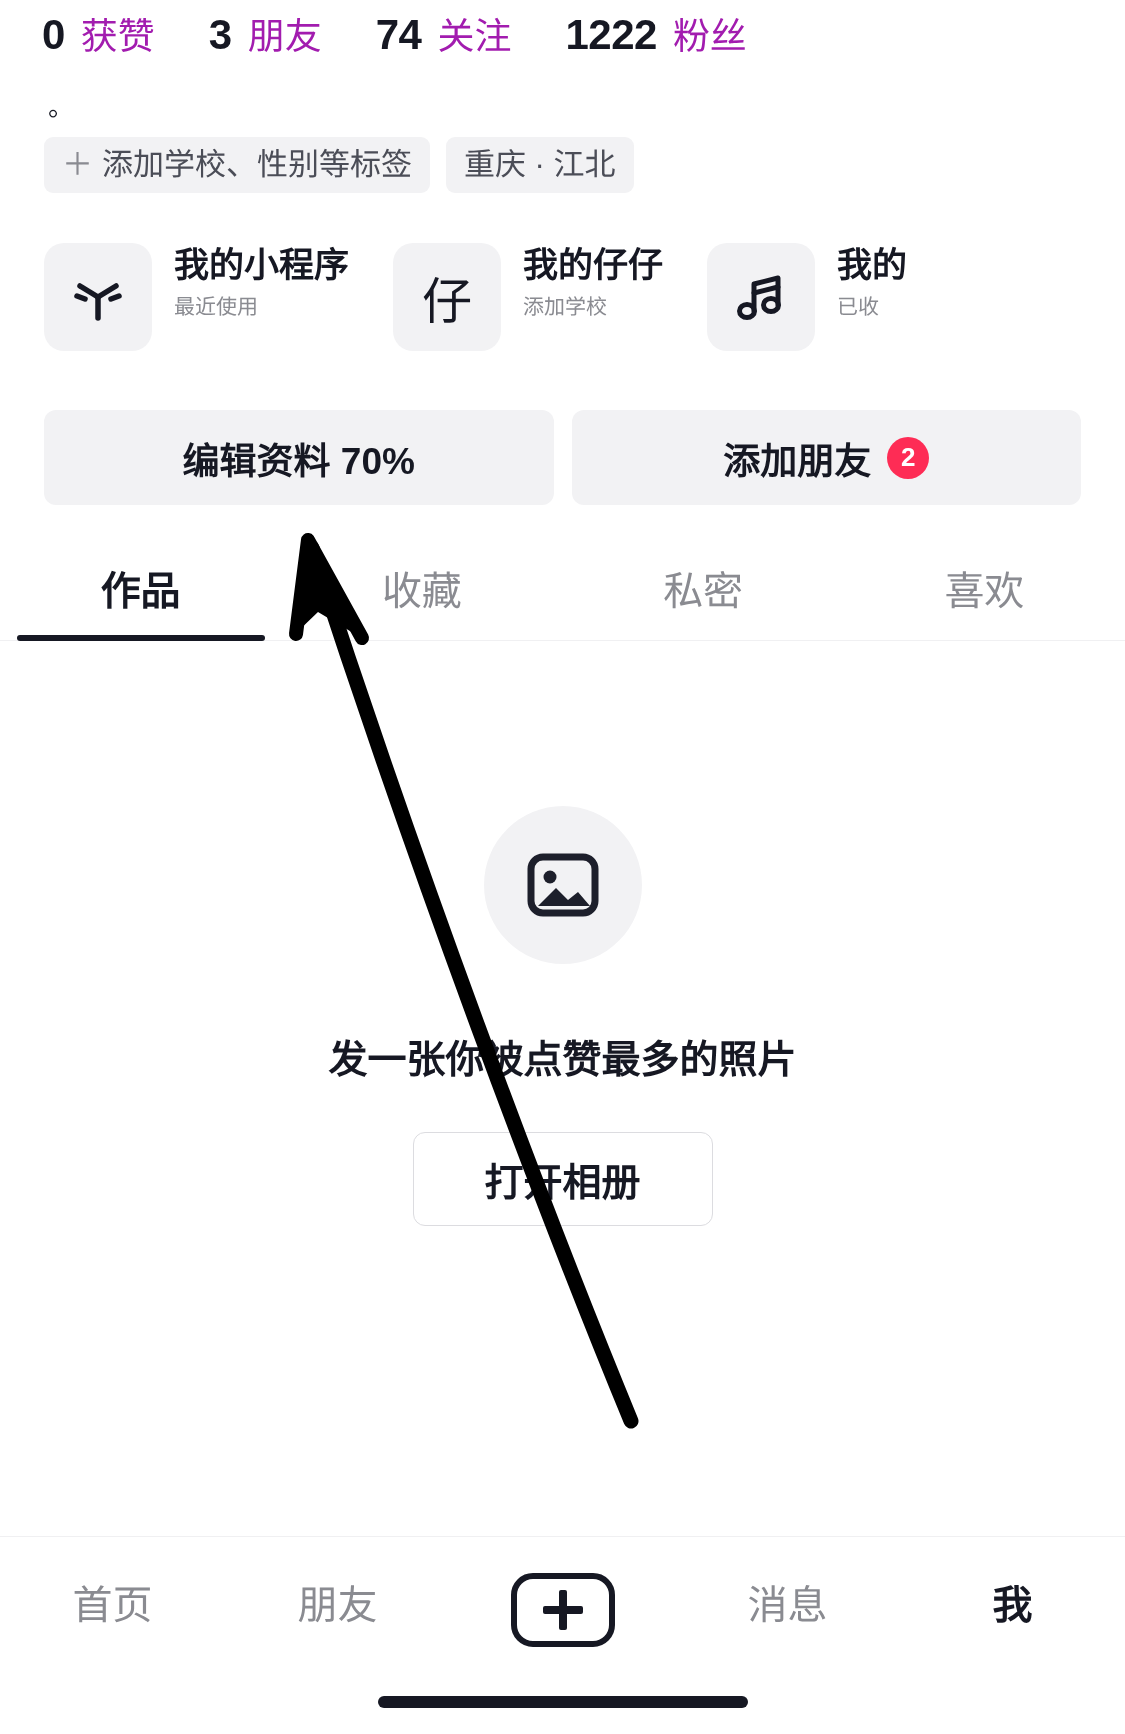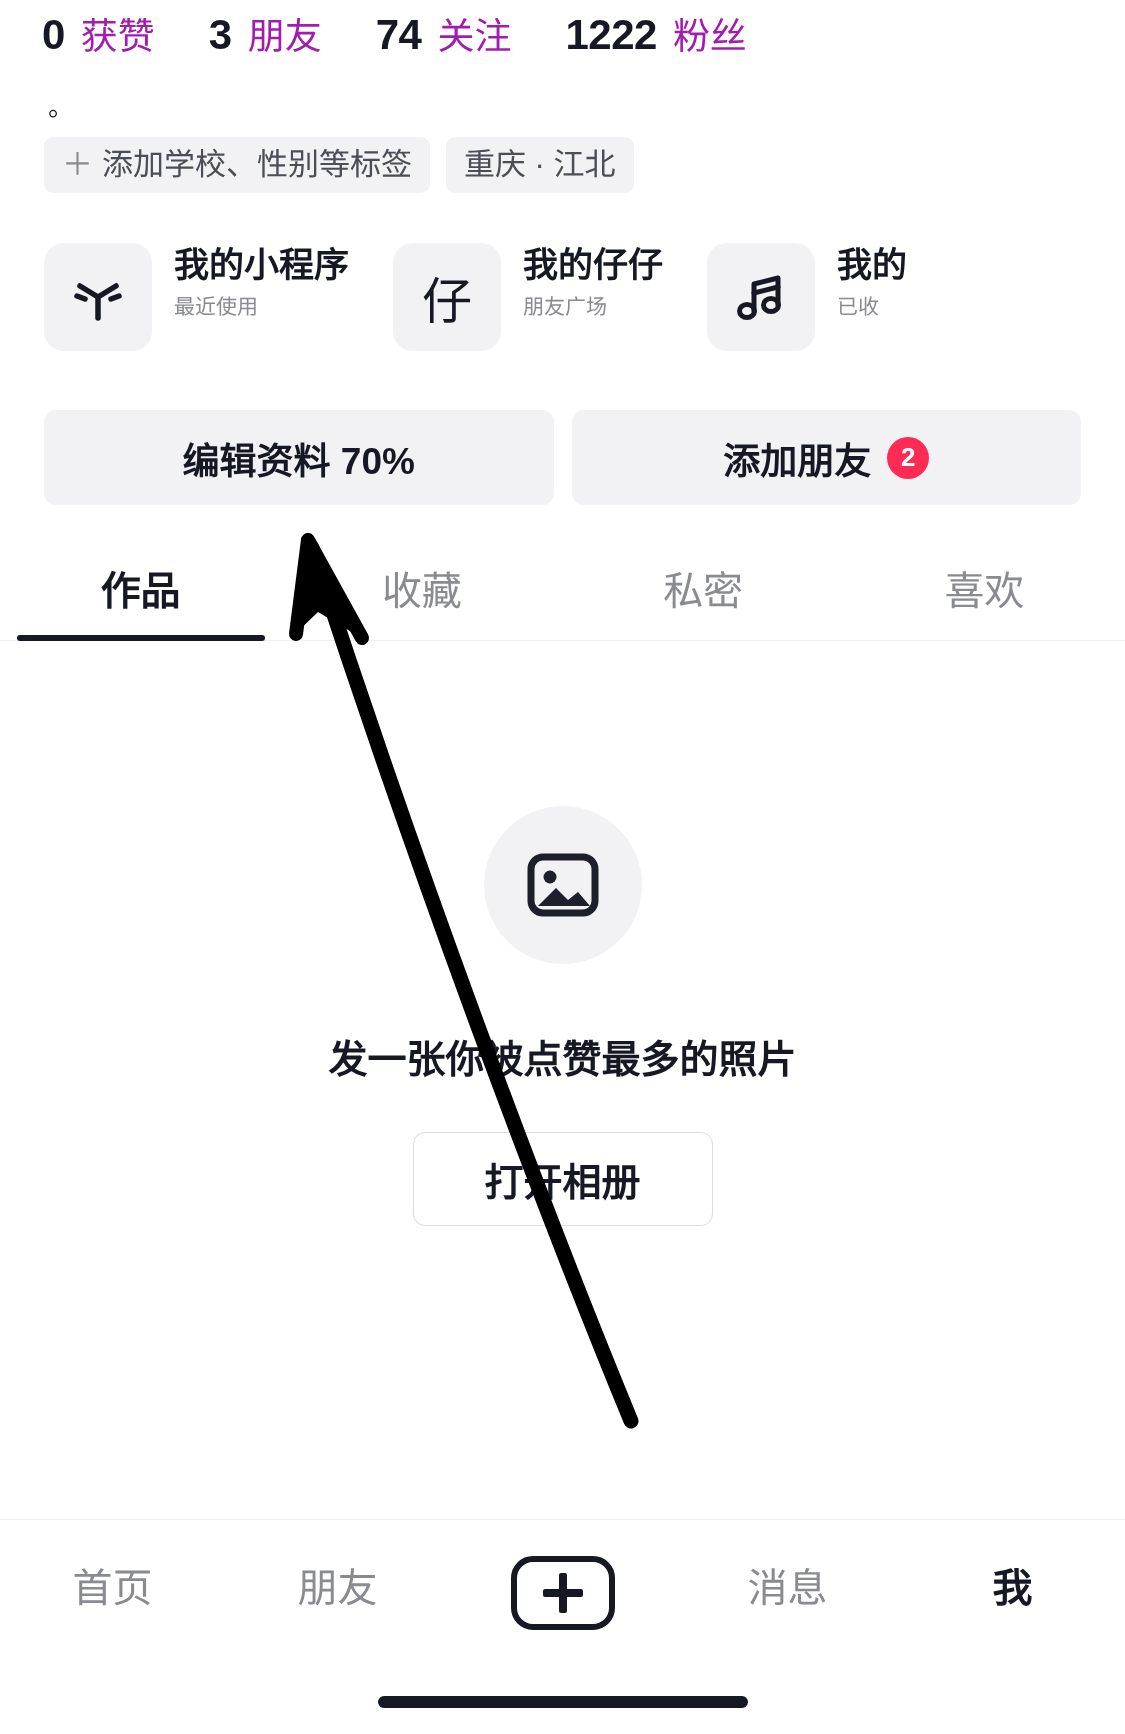--- a/index.html
+++ b/index.html
@@ -112,21 +112,21 @@
   }
   .empty-btn {
     margin-top:48px; width:300px; height:94px;
     border:1.5px solid #dcdce0; border-radius:12px;
     display:flex; align-items:center; justify-content:center;
     font-size:39px; font-weight:700; color:#161823;
   }
 
   
   .bottom-nav {
-    position:absolute; left:0; bottom:17px; width:1125px; height:198px;
+    position:absolute; left:0; bottom:0; width:1125px; height:198px;
     background:#fff; border-top:1px solid #f0f0f2;
     display:flex; align-items:flex-start; padding-top:36px;
   }
   .nav-item {
     flex:1; display:flex; align-items:center; justify-content:center;
     font-size:40px; color:#8a8b91;
   }
   .nav-item.active { color:#161823; font-weight:700; }
   .nav-plus {
     width:104px; height:74px; border:6px solid #161823; border-radius:22px;
@@ -204,21 +204,21 @@
         <div class="card-sub">最近使用</div>
       </div>
     </div>
 
     <div class="card">
       <div class="card-icon">
         <span class="glyph">仔</span>
       </div>
       <div class="card-text">
         <div class="card-title">我的仔仔</div>
-        <div class="card-sub">朋友广场</div>
+        <div class="card-sub">添加学校</div>
       </div>
     </div>
 
     <div class="card">
       <div class="card-icon">
         <svg width="60" height="60" viewBox="0 0 60 60" aria-hidden="true">
           <g fill="none" stroke="#161823" stroke-width="5" stroke-linejoin="round" stroke-linecap="round">
             <path d="M23 44 V17 L47 11 V38"></path>
             <path d="M23 26 L47 20"></path>
             <ellipse cx="16" cy="44" rx="7.5" ry="6.5"></ellipse>

